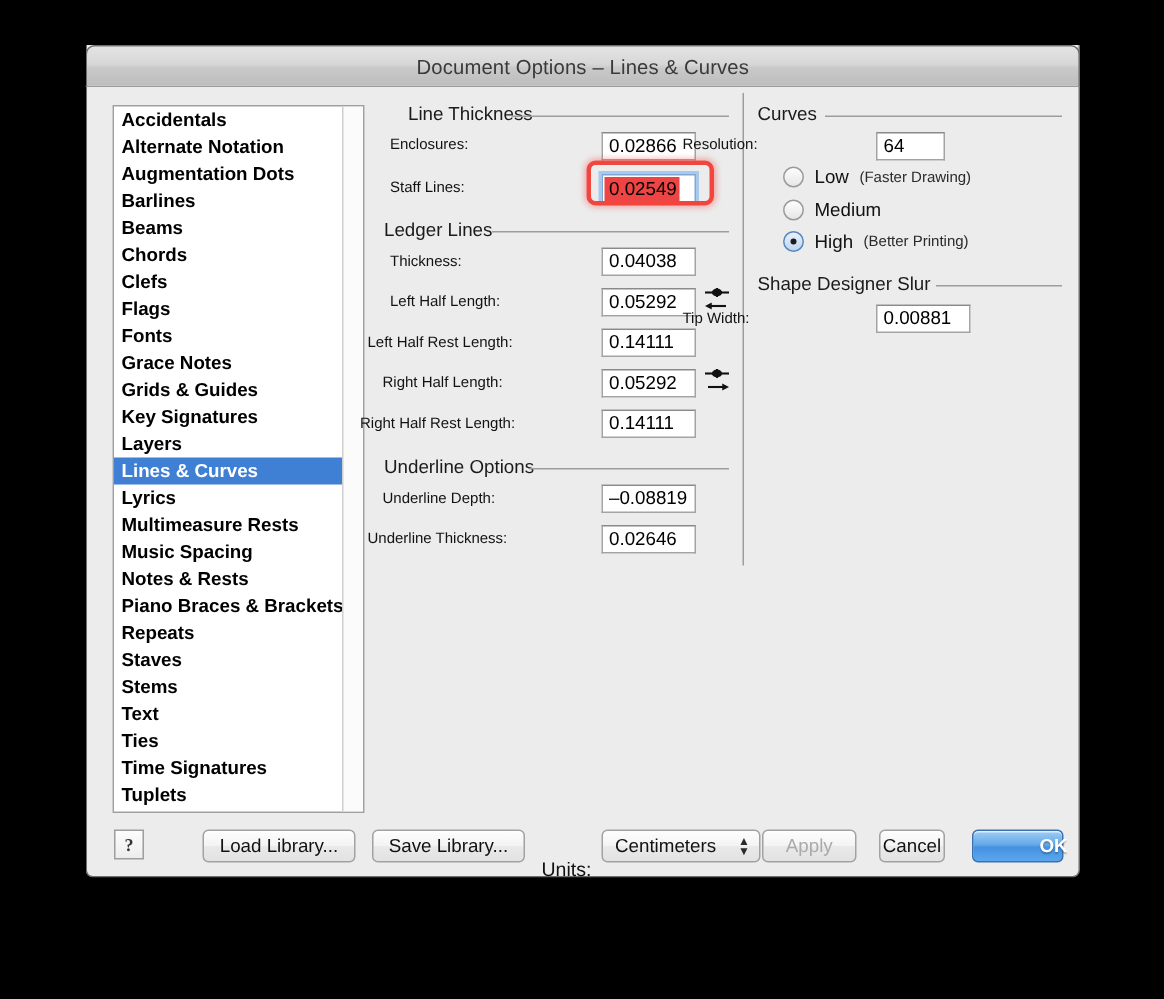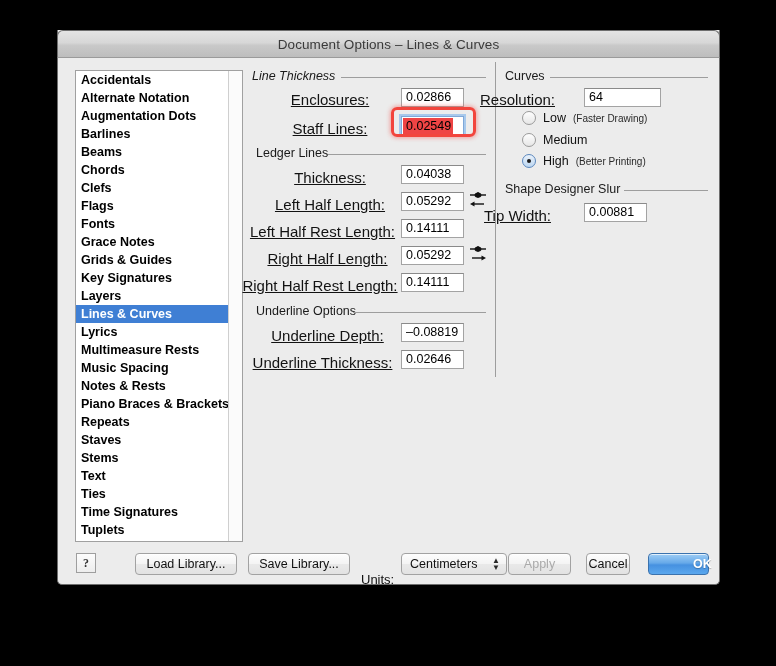--- a/index.html
+++ b/index.html
@@ -116,26 +116,25 @@
     font-family: "Liberation Sans", sans-serif;
   }
   .group-rule {
     position: absolute;
     height: 1px;
     background: #9d9d9d;
   }
 
   .field-label {
     position: absolute;
-    font-size: 15px;
+    font-size: 10px;
     color: #121212;
-    text-align: center;
+    text-align: left;
     white-space: nowrap;
     font-family: "Liberation Sans", sans-serif;
-    text-decoration: underline;
   }
 
   .txtfield {
     position: absolute;
     height: 19px;
     box-sizing: border-box;
     background: #ffffff;
     border: 1px solid #a3a3a3;
     border-top-color: #8a8a8a;
     font-size: 12.5px;
@@ -343,21 +342,21 @@
         <div class="sb-item">Text</div>
         <div class="sb-item">Ties</div>
         <div class="sb-item">Time Signatures</div>
         <div class="sb-item">Tuplets</div>
       </div>
     <div class="sb-scroll"></div>
   </div>
 
   <div class="vsep"></div>
 
-  <div class="group-label" style="left:252px; top:69px;font-style:italic;">Line Thickness</div>
+  <div class="group-label" style="left:272px; top:69px;">Line Thickness</div>
   <div class="group-rule" style="left:341px; top:77px; width:145px;"></div>
 
   <div class="field-label" style="left:260px; top:91px; width:140px;">Enclosures:</div>
   <div class="txtfield" style="left:401px; top:88px; width:63px;">0.02866</div>
 
   <div class="field-label" style="left:260px; top:120px; width:140px;">Staff Lines:</div>
   <div class="txtfield focused" style="left:401px; top:116px; width:63px;">
     <span class="sel-text">0.02549</span>
   </div>
   <div class="redbox" style="left:391px; top:107px; width:85px; height:30px;"></div>
@@ -404,21 +403,21 @@
   <div class="field-label" style="left:255px; top:327px; width:145px;">Underline Depth:</div>
   <div class="txtfield" style="left:401px; top:323px; width:63px;">–0.08819</div>
 
   <div class="field-label" style="left:245px; top:354px; width:155px;">Underline Thickness:</div>
   <div class="txtfield" style="left:401px; top:350px; width:63px;">0.02646</div>
 
   <div class="group-label" style="left:505px; top:69px;">Curves</div>
   <div class="group-rule" style="left:550px; top:77px; width:158px;"></div>
 
   <div class="field-label" style="left:455px; top:91px; width:125px;">Resolution:</div>
-  <div class="txtfield" style="left:584px; top:88px; width:77px;">64</div>
+  <div class="txtfield" style="left:584px; top:88px; width:46px;">64</div>
 
   <div class="radio-row" style="left:522px; top:111px;">
     <span class="radio"></span>
     <span class="radio-main">Low</span>
     <span class="radio-note">(Faster Drawing)</span>
   </div>
 
   <div class="radio-row" style="left:522px; top:133px;">
     <span class="radio"></span>
     <span class="radio-main">Medium</span>

